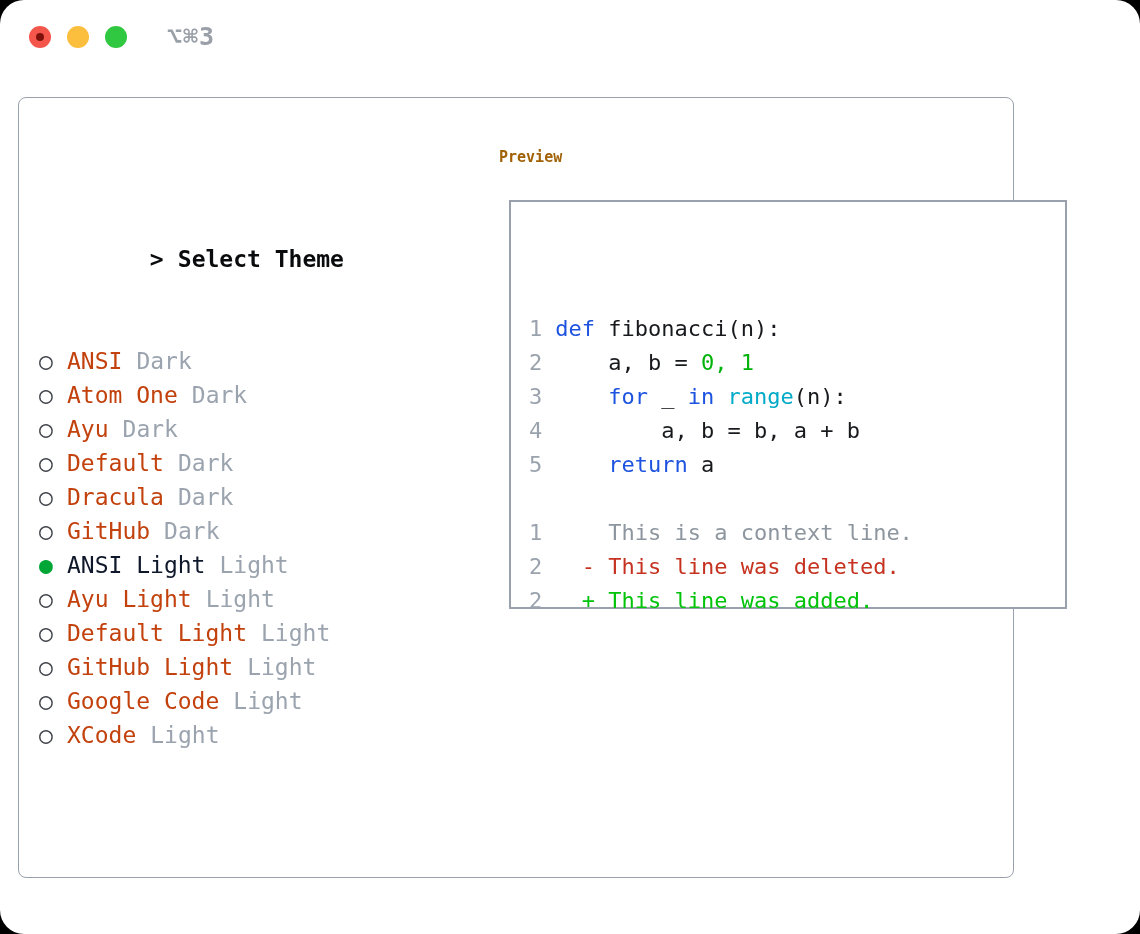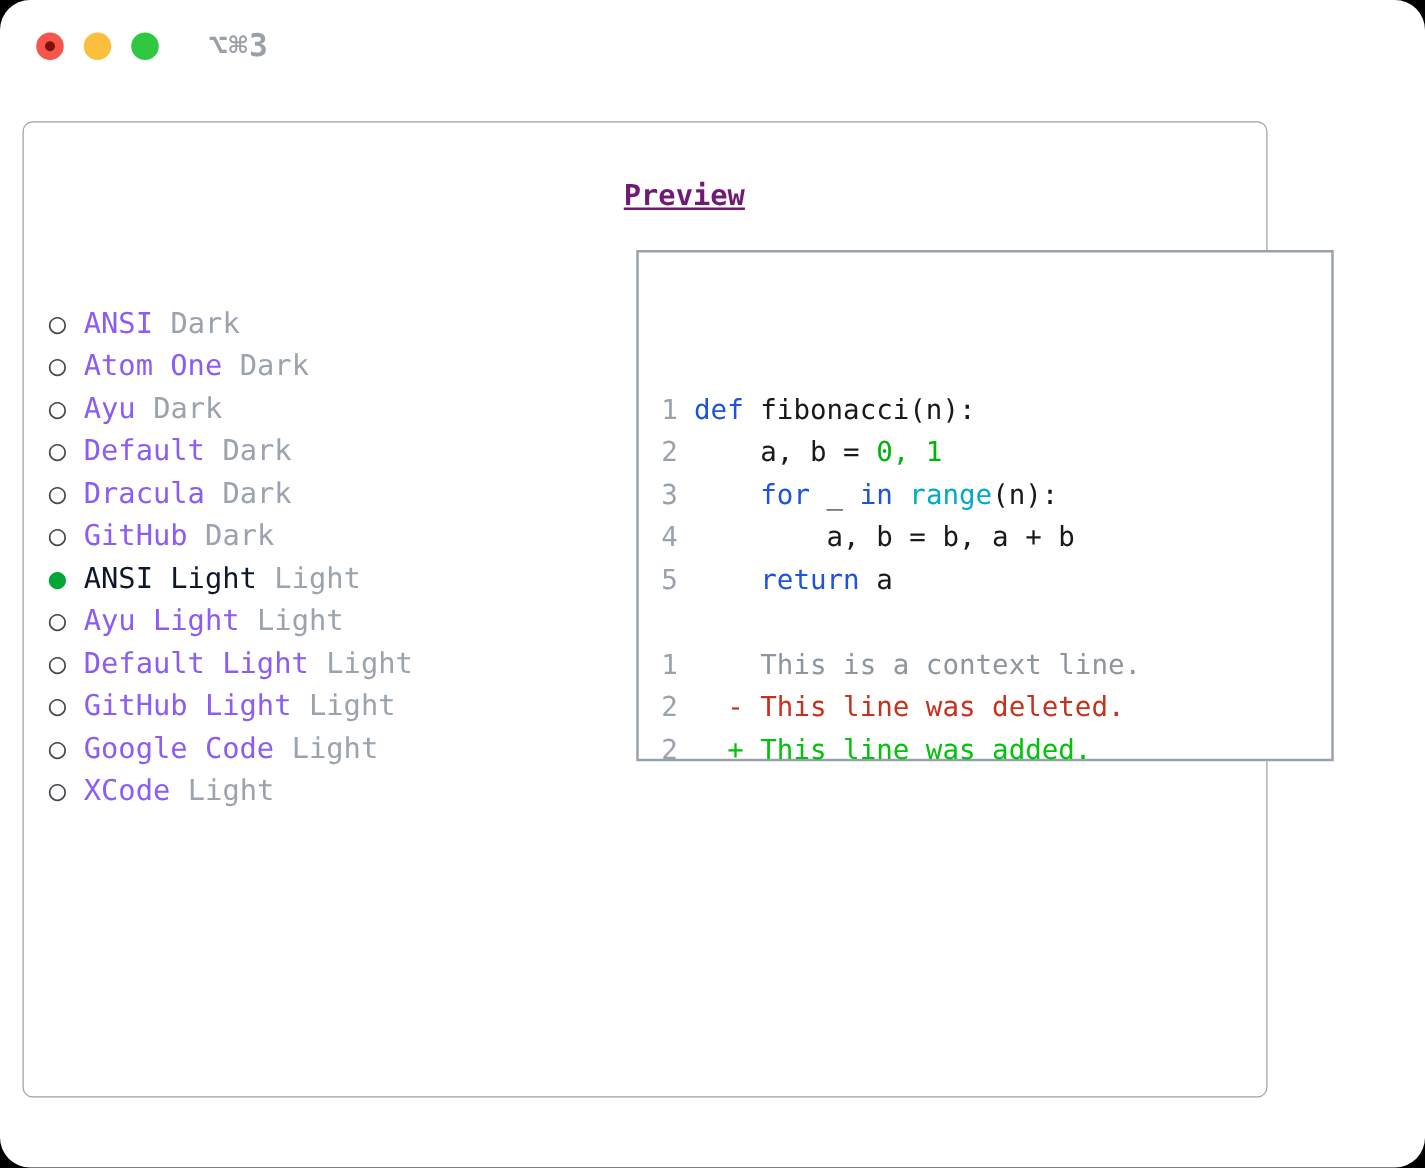--- a/index.html
+++ b/index.html
@@ -24,26 +24,26 @@
     border:1.5px solid #99a2ac;border-radius:8px;box-sizing:border-box;background:#fff;}
 
   
   .menu{position:absolute;left:20px;top:42px;font-size:23px;line-height:34px;color:#33373d;white-space:pre;}
   .line{height:34px;}
   .marker{display:inline-block;width:28px;}
   .cursor{color:#0a0b0d;font-weight:bold;}
   .menu-title{font-weight:bold;color:#0a0b0d;}
   .radio{color:#44484e;}
   .radio.sel{color:#00a636;}
-  .theme-name{color:#8b5cf6;}
+  .theme-name{color:#c2410c;}
   .theme-name.sel{color:#0f172a;}
   .variant{color:#9aa3ae;margin-left:14px;}
 
   
-  .preview-title{position:absolute;left:480px;top:42px;font-size:23px;line-height:34px;font-weight:bold;color:#701a75;text-decoration:underline;}
+  .preview-title{position:absolute;left:480px;top:42px;font-size:15px;line-height:34px;font-weight:bold;color:#a16207;}
   .preview-box{position:absolute;left:490px;top:102px;width:558px;height:409px;
     border:2px solid #99a2ac;box-sizing:border-box;background:#fff;
     padding:42px 0 0 18px;font-size:22px;line-height:34px;white-space:pre;}
   .codeline{height:34px;}
   .lineno{margin-right:13px;}
 </style>
 </head>
 <body>
 
 <div class="window">
@@ -53,20 +53,23 @@
       <span class="light red"></span>
       <span class="light yellow"></span>
       <span class="light green"></span>
     </div>
     <span class="shortcut">⌥⌘3</span>
   </div>
 
   <div class="panel">
 
     <div class="menu">
+      <div class="line">
+        <span class="marker cursor">&gt;</span><span class="menu-title">Select Theme</span>
+      </div>
 
       <div id="theme-list"><div class="line"><span class="marker radio">○</span><span class="theme-name">ANSI</span><span class="variant">Dark</span></div><div class="line"><span class="marker radio">○</span><span class="theme-name">Atom One</span><span class="variant">Dark</span></div><div class="line"><span class="marker radio">○</span><span class="theme-name">Ayu</span><span class="variant">Dark</span></div><div class="line"><span class="marker radio">○</span><span class="theme-name">Default</span><span class="variant">Dark</span></div><div class="line"><span class="marker radio">○</span><span class="theme-name">Dracula</span><span class="variant">Dark</span></div><div class="line"><span class="marker radio">○</span><span class="theme-name">GitHub</span><span class="variant">Dark</span></div><div class="line"><span class="marker radio sel">●</span><span class="theme-name sel">ANSI Light</span><span class="variant">Light</span></div><div class="line"><span class="marker radio">○</span><span class="theme-name">Ayu Light</span><span class="variant">Light</span></div><div class="line"><span class="marker radio">○</span><span class="theme-name">Default Light</span><span class="variant">Light</span></div><div class="line"><span class="marker radio">○</span><span class="theme-name">GitHub Light</span><span class="variant">Light</span></div><div class="line"><span class="marker radio">○</span><span class="theme-name">Google Code</span><span class="variant">Light</span></div><div class="line"><span class="marker radio">○</span><span class="theme-name">XCode</span><span class="variant">Light</span></div></div>
 
       <div class="line blank"></div>
 
       
 
       
 
       

